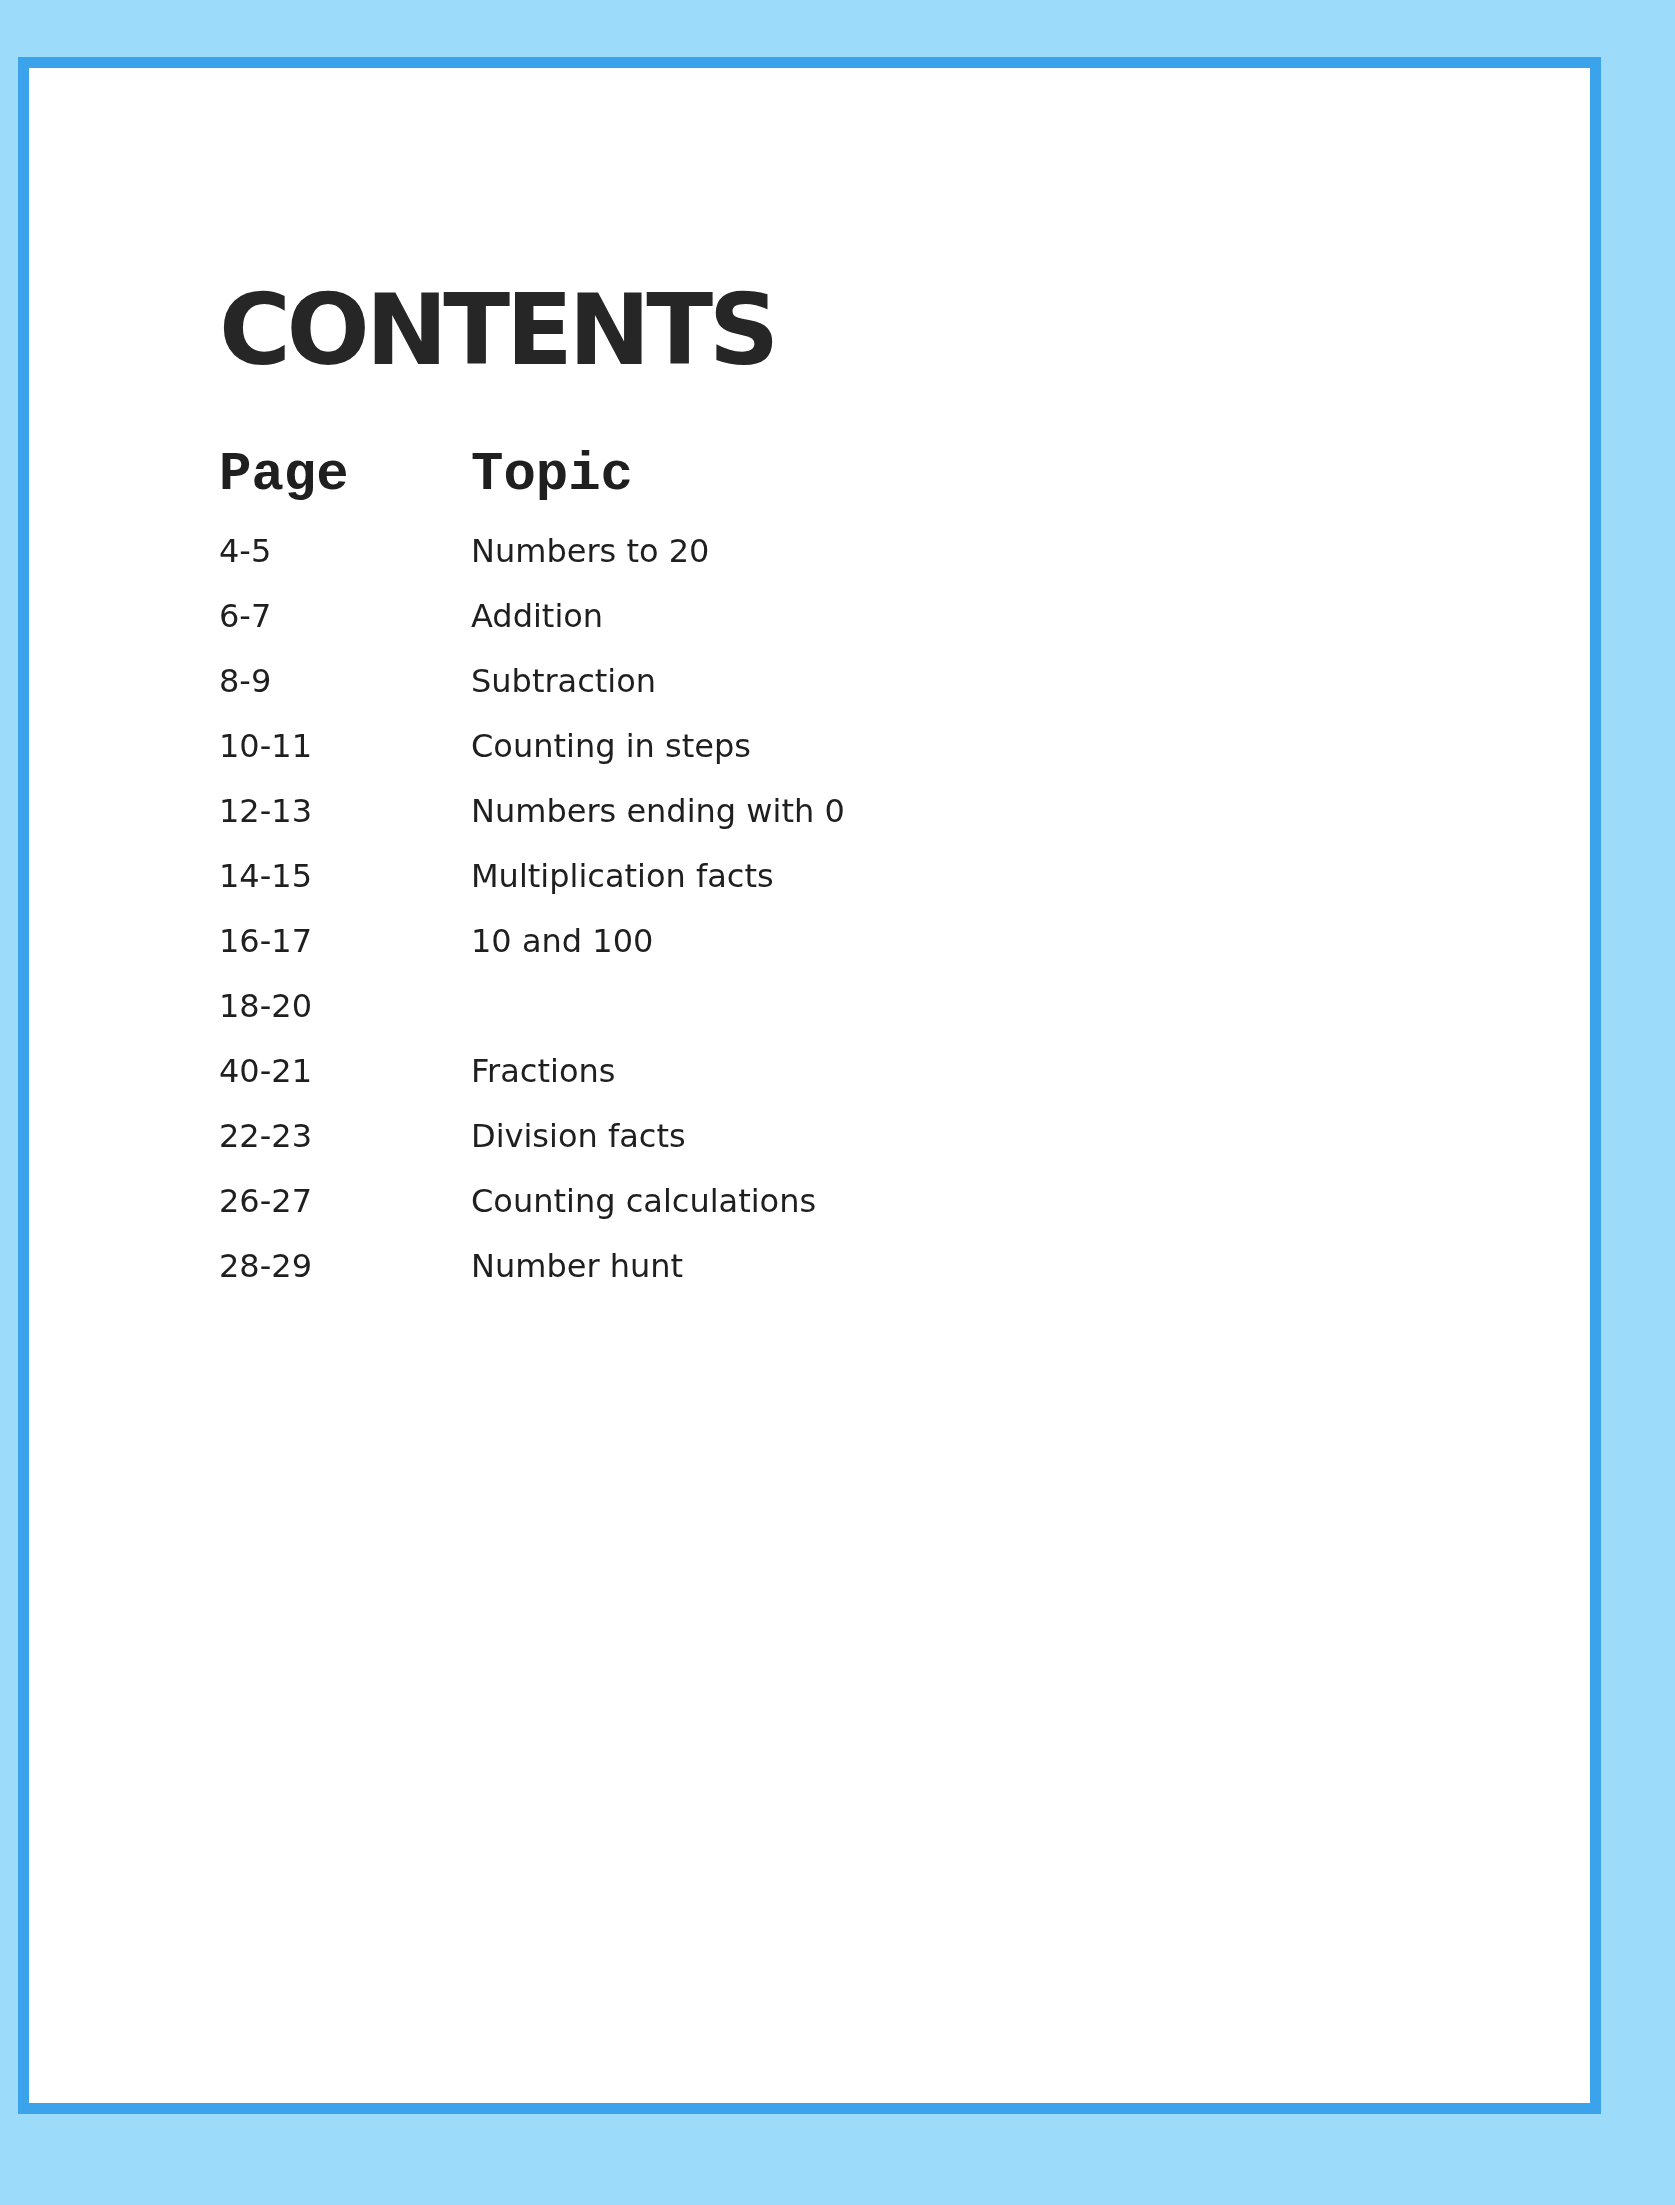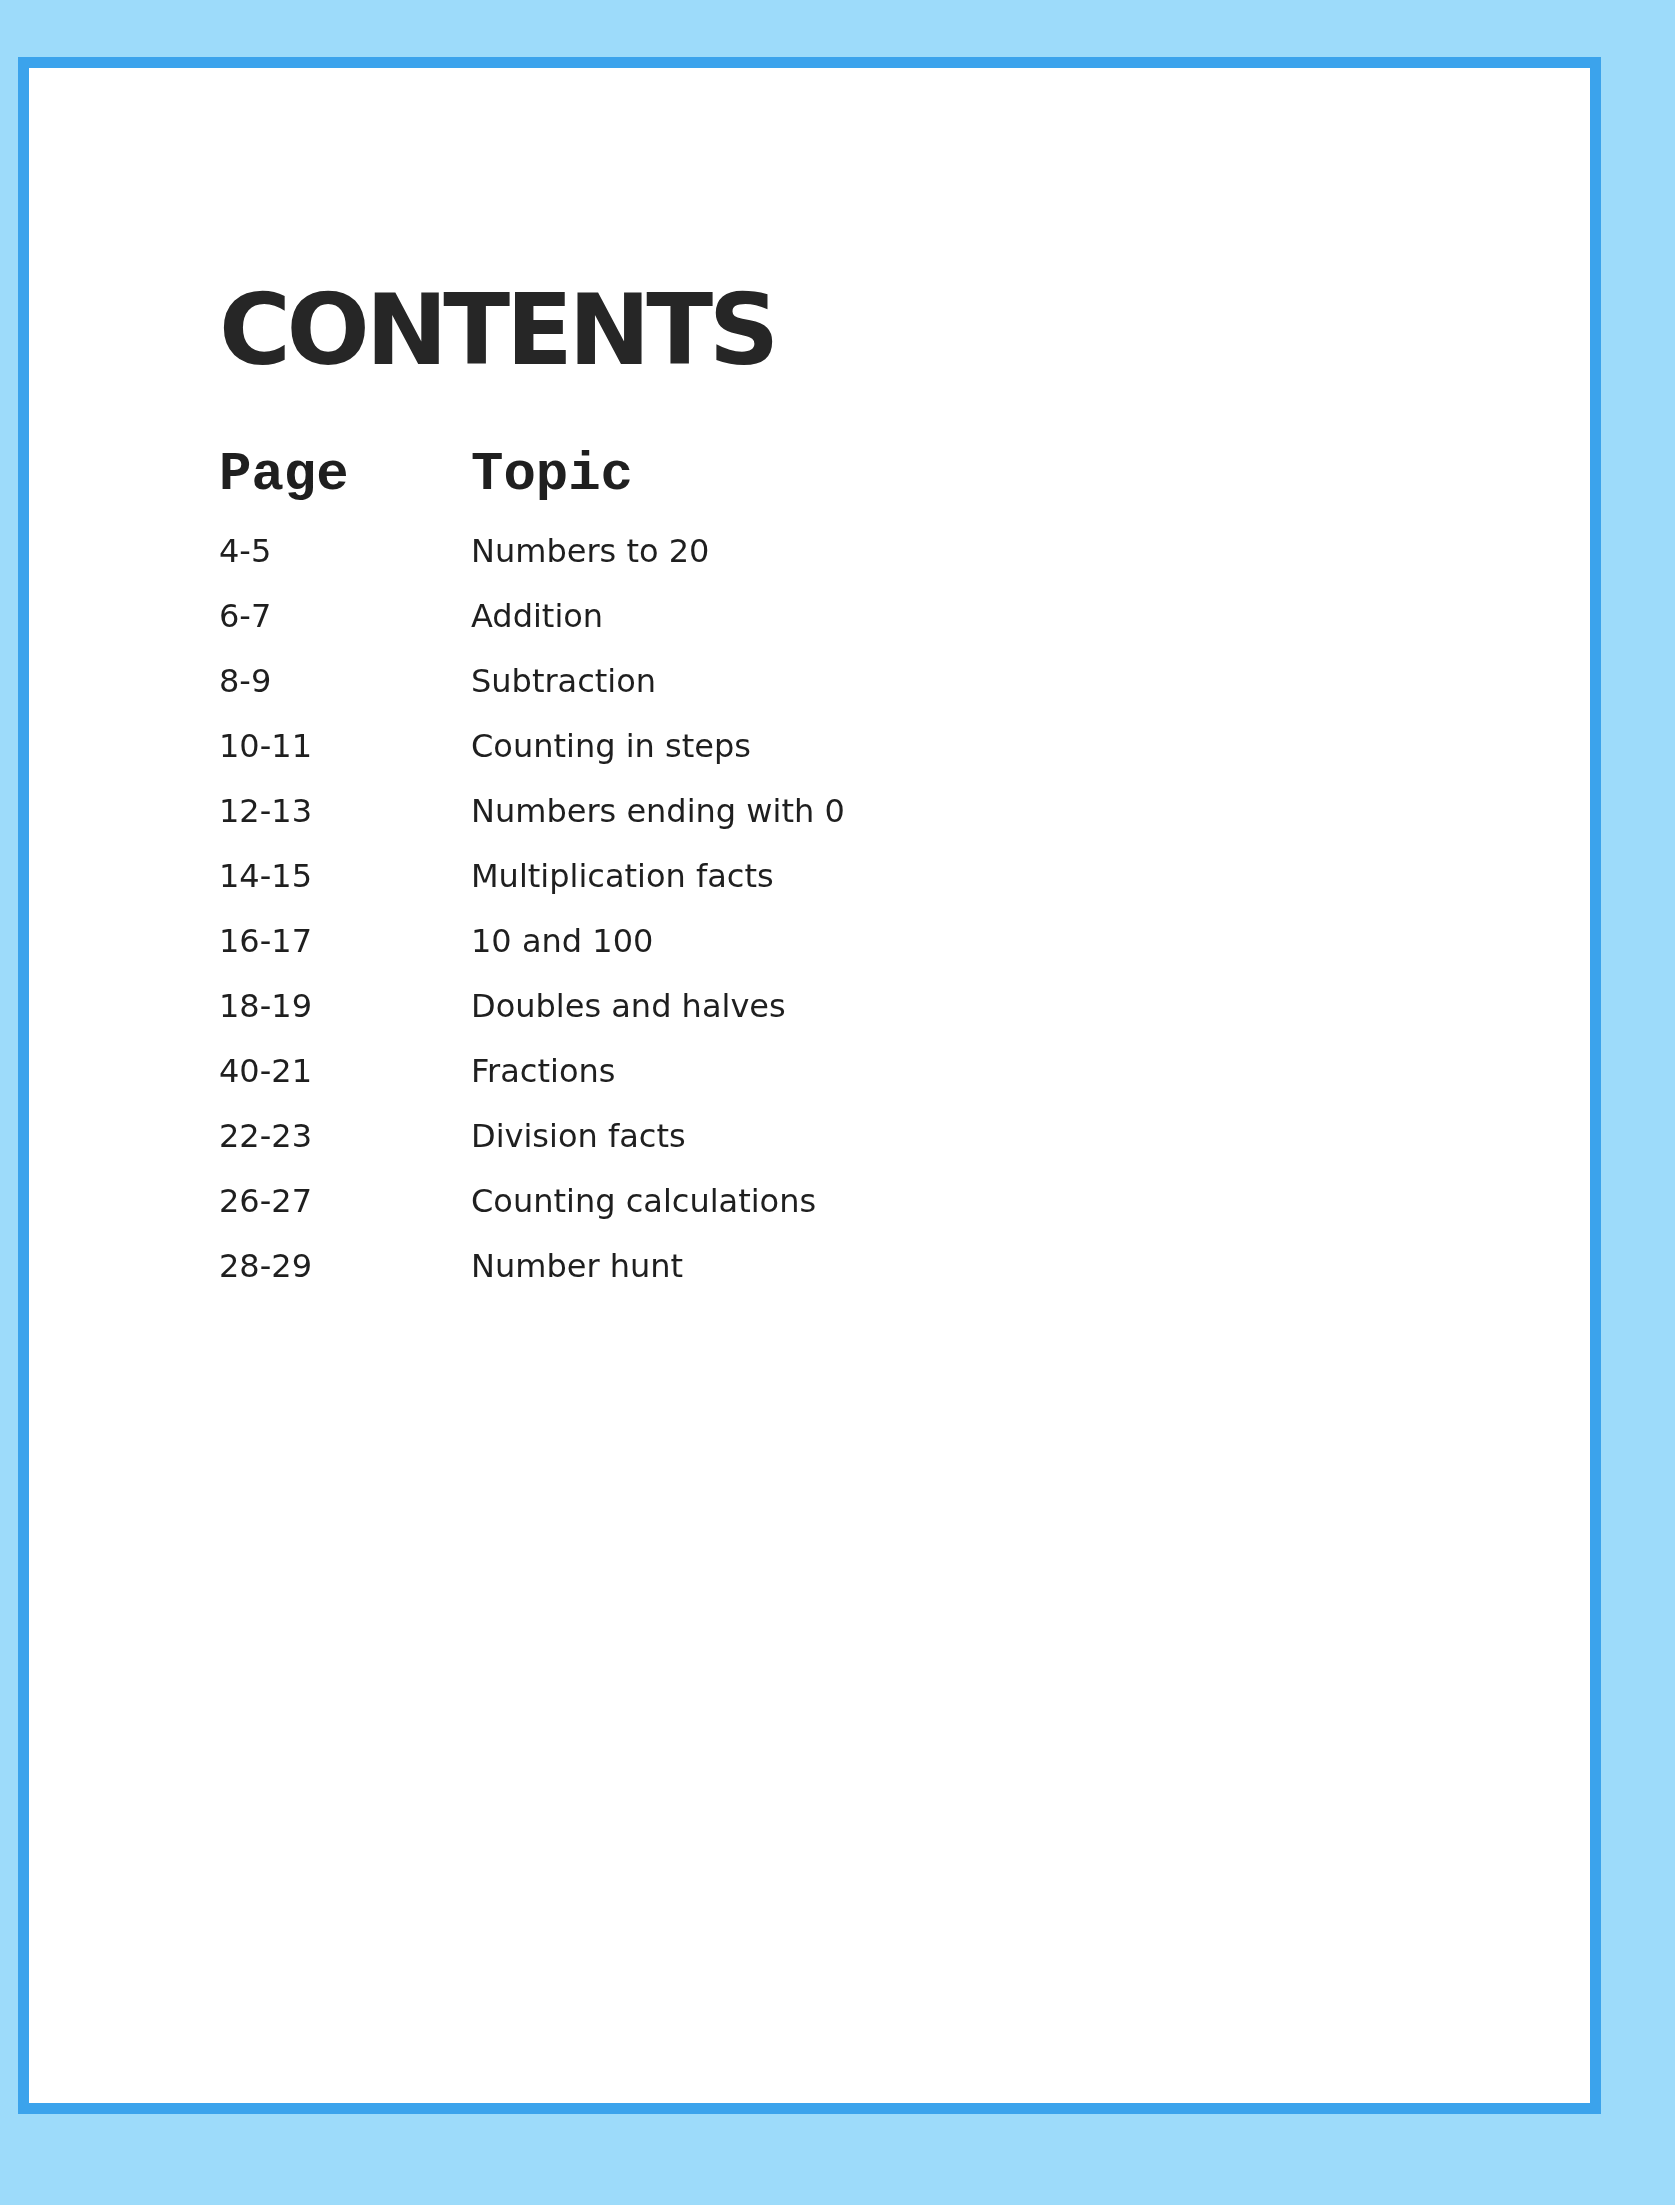--- a/index.html
+++ b/index.html
@@ -79,22 +79,21 @@
         </div>
         <div class="row">
           <span class="pg">14-15</span>
           <span class="tp">Multiplication facts</span>
         </div>
         <div class="row">
           <span class="pg">16-17</span>
           <span class="tp">10 and 100</span>
         </div>
         <div class="row">
-          <span class="pg">18-19</span>
-          <span class="tp">Doubles and halves</span>
+          <span class="pg">18-20</span>
         </div>
         <div class="row">
           <span class="pg">40-21</span>
           <span class="tp">Fractions</span>
         </div>
         <div class="row">
           <span class="pg">22-23</span>
           <span class="tp">Division facts</span>
         </div>
         <div class="row">

